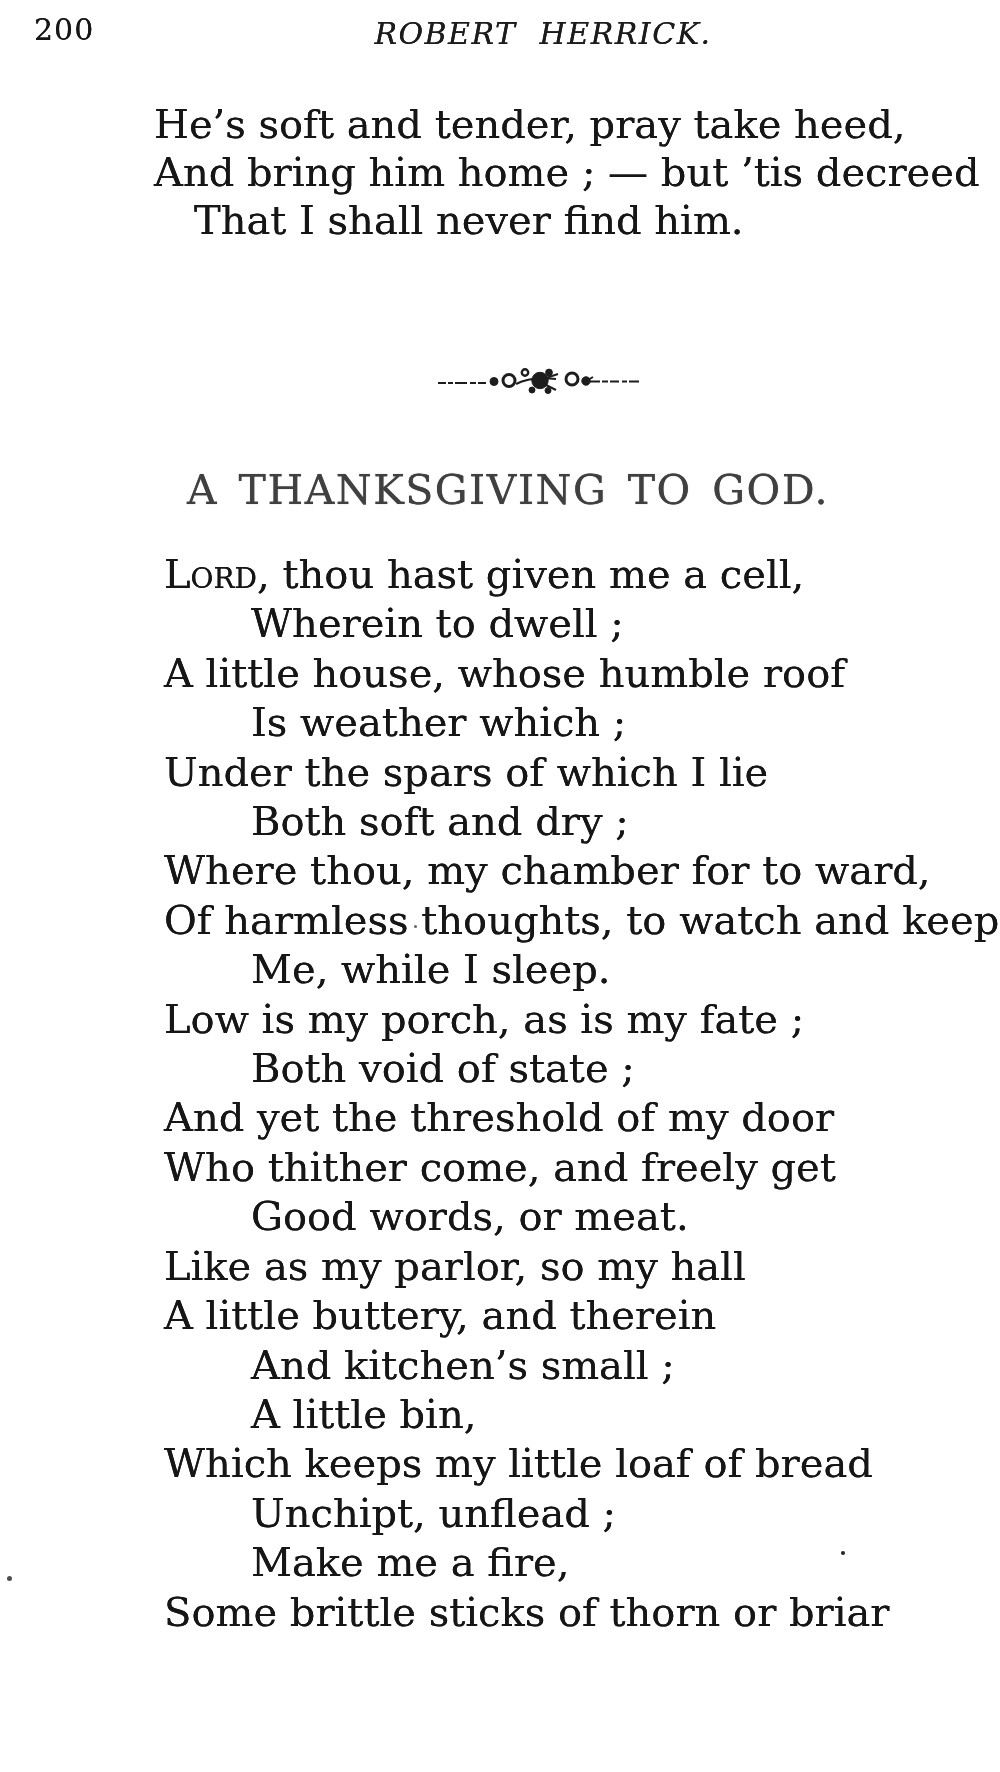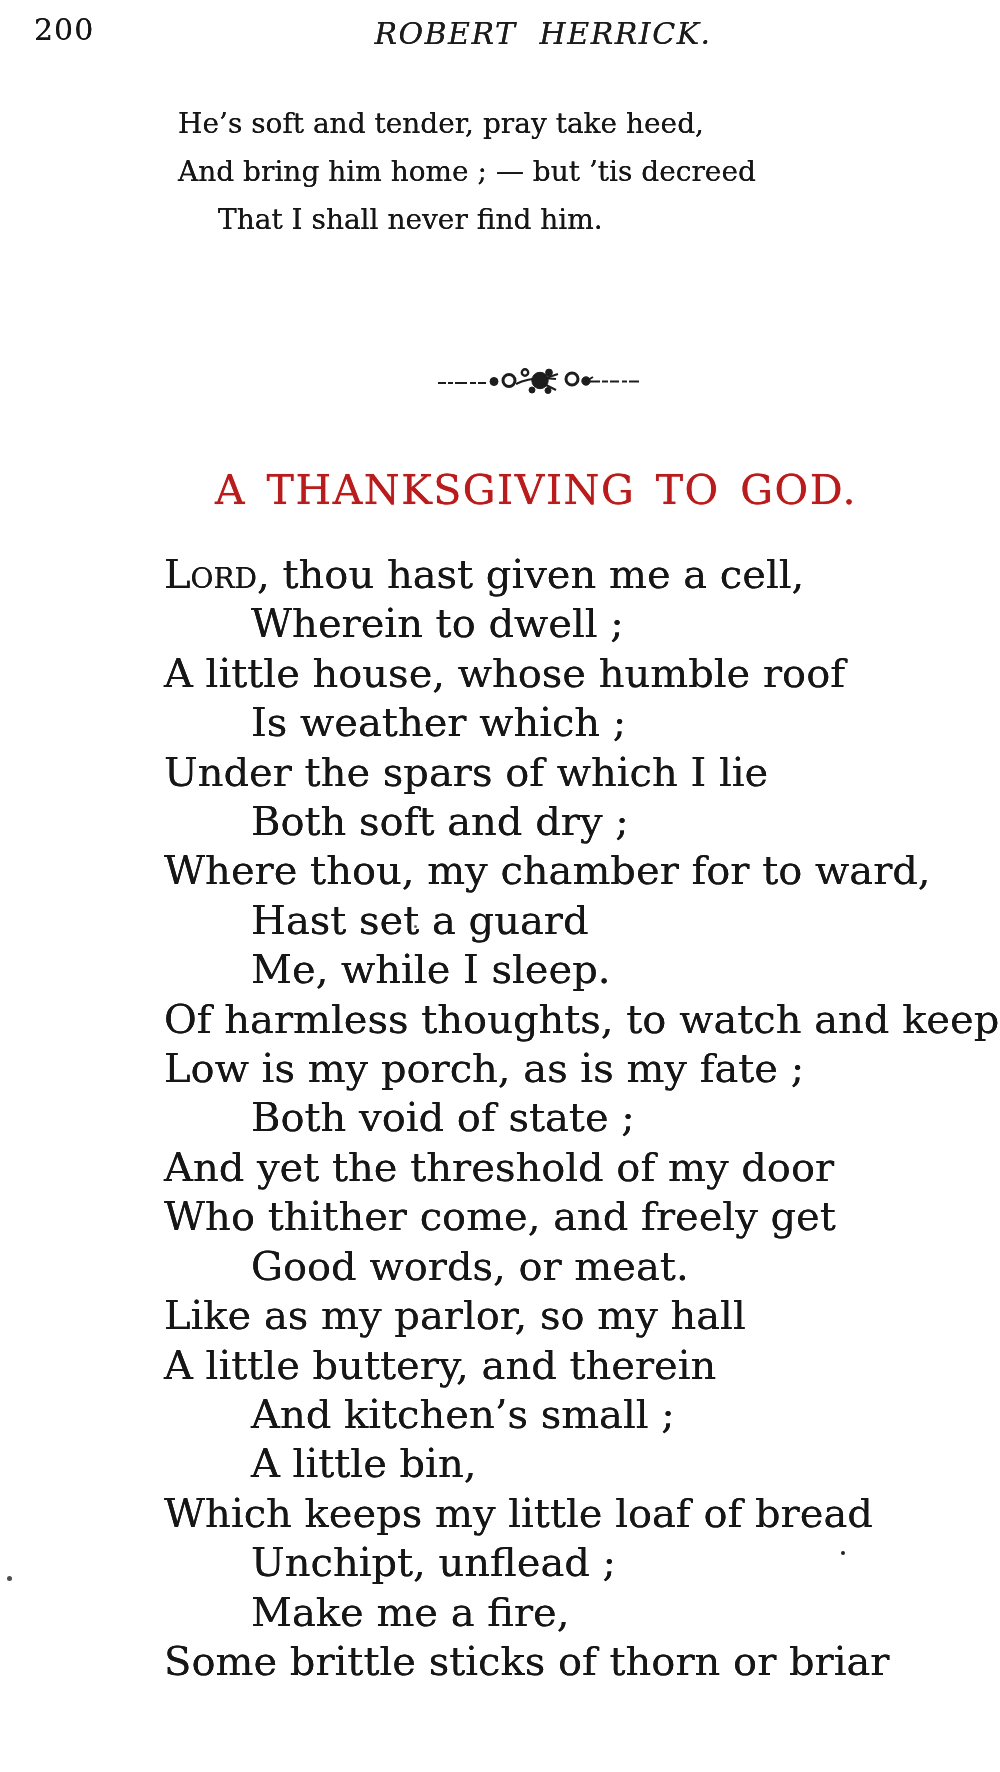--- a/index.html
+++ b/index.html
@@ -38,48 +38,48 @@
     text-shadow: 0 0 0.6px currentColor;
   }
 
   .stanza {
     position: absolute;
     white-space: nowrap;
     text-shadow: 0 0 0.5px currentColor;
   }
 
   #fragment-lines {
-    left: 178px;
+    left: 154px;
     top: 100px;
-    font-size: 28px;
+    font-size: 40px;
     line-height: 48px;
   }
   #fragment-lines .indented { margin-left: 40px; }
 
   #poem-lines {
     left: 164px;
     top: 550px;
     font-size: 40px;
     line-height: 49.4px;
   }
   #poem-lines .indented { margin-left: 87px; }
 
   .smallcaps { font-variant: small-caps; }
 
   .poem-title {
     position: absolute;
-    left: 536px;
+    left: 508px;
     top: 470px;
     transform: translateX(-50%);
     white-space: nowrap;
     font-size: 41px;
     line-height: 1;
     letter-spacing: 1.5px;
     word-spacing: 6px;
-    color: #b91c1c;
+    color: #404040;
     text-shadow: 0 0 0.7px currentColor;
   }
 
   .ornament {
     position: absolute;
     left: 436px;
     top: 366px;
     width: 206px;
     height: 30px;
   }
@@ -132,23 +132,22 @@
   <div class="poem-title">A THANKSGIVING TO GOD.</div>
 
   <div class="stanza" id="poem-lines">
       <div class="line"><span class="smallcaps">Lord,</span> thou hast given me a cell,</div>
       <div class="line indented">Wherein to dwell ;</div>
       <div class="line">A little house, whose humble roof</div>
       <div class="line indented">Is weather which ;</div>
       <div class="line">Under the spars of which I lie</div>
       <div class="line indented">Both soft and dry ;</div>
       <div class="line">Where thou, my chamber for to ward,</div>
-      <div class="line indented">Hast set a guard</div>
+      <div class="line">Of harmless thoughts, to watch and keep</div>
       <div class="line indented">Me, while I sleep.</div>
-      <div class="line">Of harmless thoughts, to watch and keep</div>
       <div class="line">Low is my porch, as is my fate ;</div>
       <div class="line indented">Both void of state ;</div>
       <div class="line">And yet the threshold of my door</div>
       <div class="line">Who thither come, and freely get</div>
       <div class="line indented">Good words, or meat.</div>
       <div class="line">Like as my parlor, so my hall</div>
       <div class="line">A little buttery, and therein</div>
       <div class="line indented">And kitchen’s small ;</div>
       <div class="line indented">A little bin,</div>
       <div class="line">Which keeps my little loaf of bread</div>

